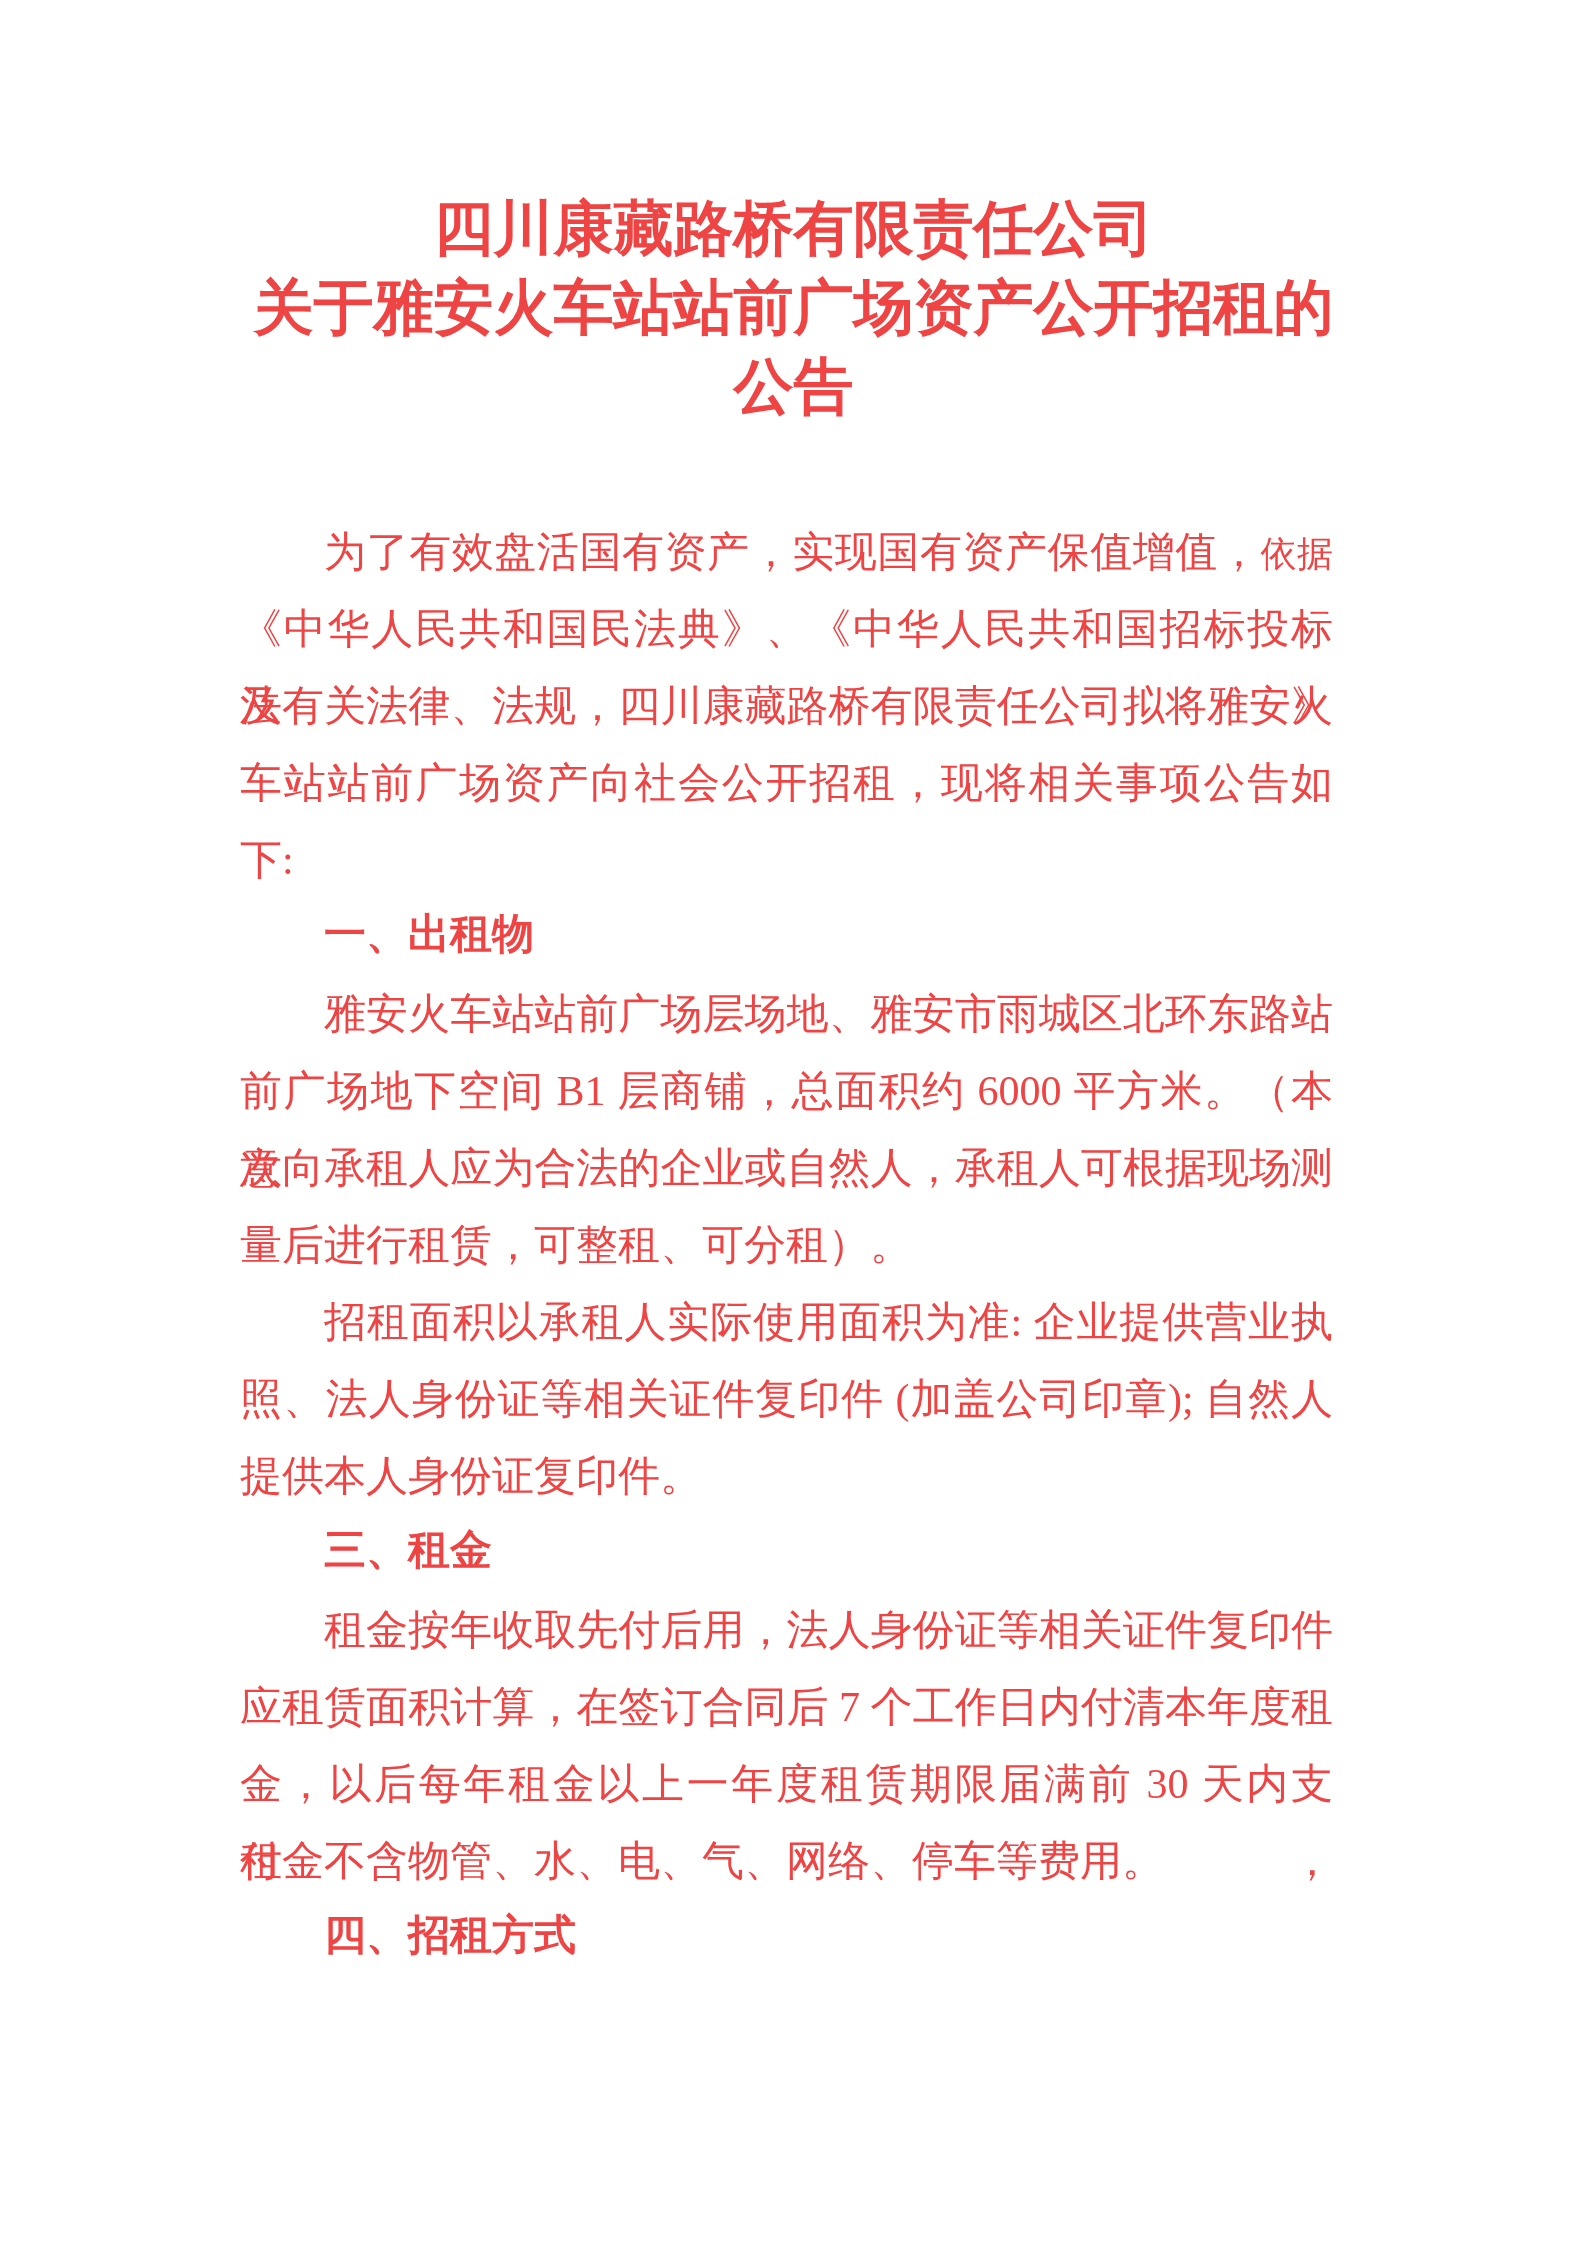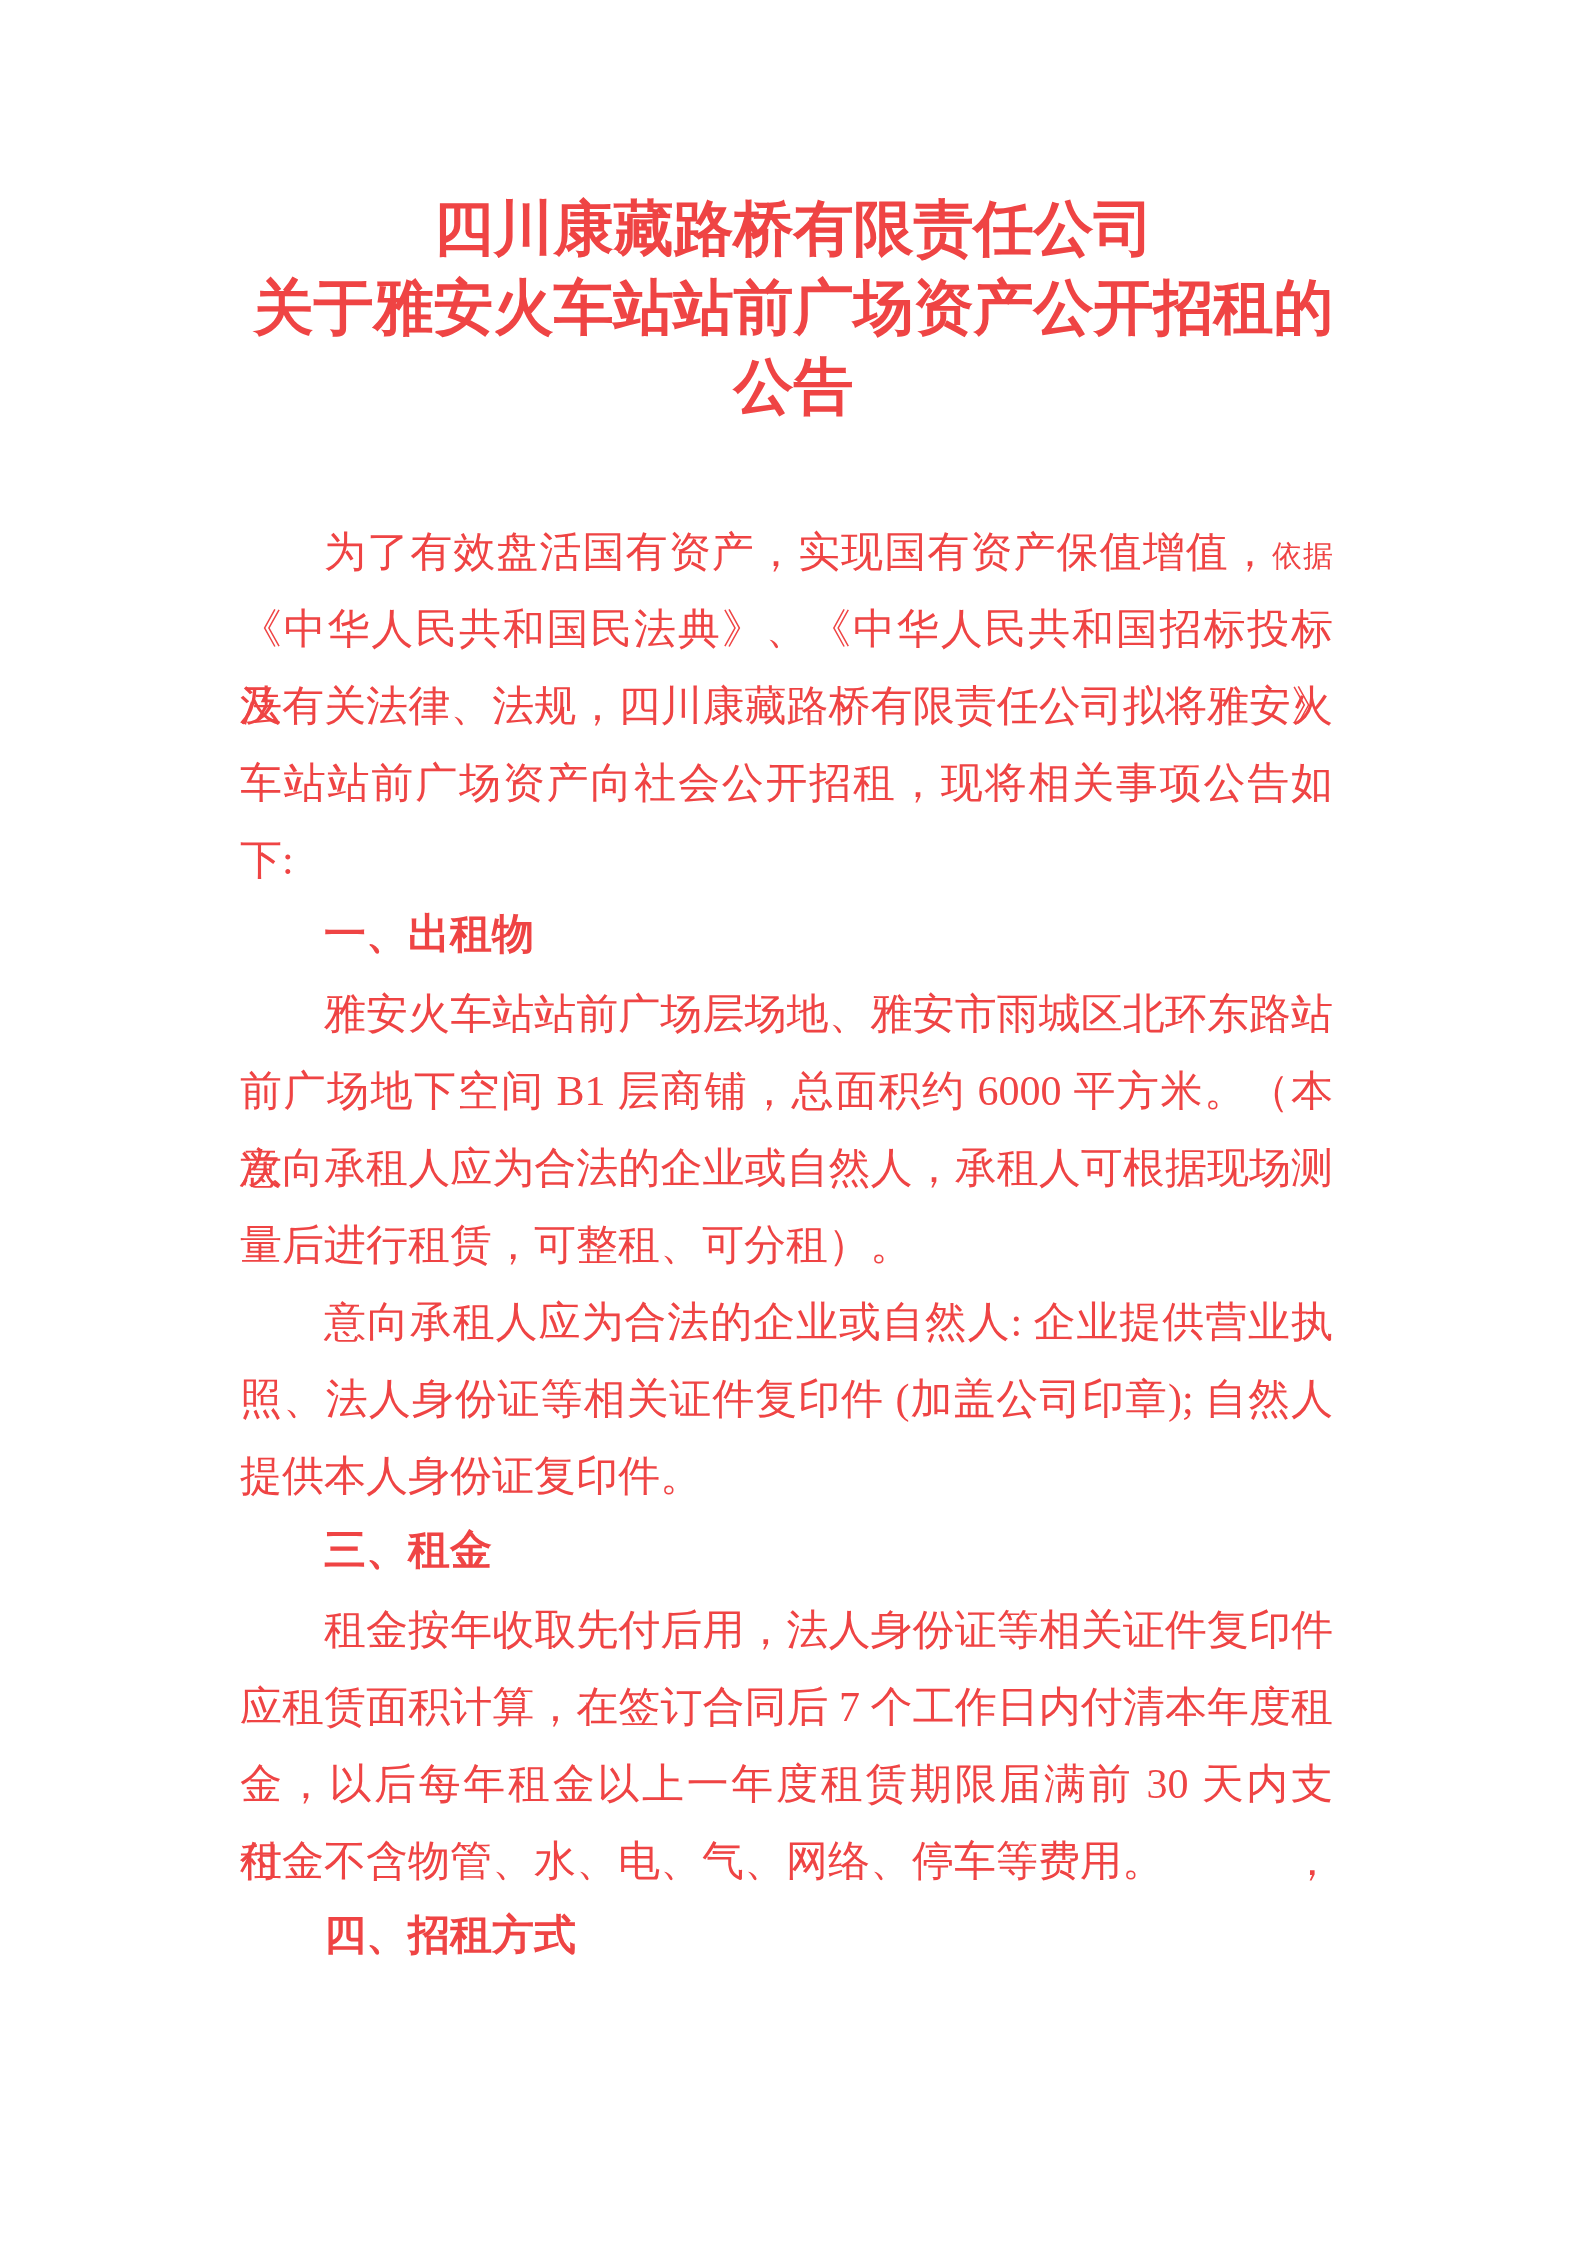--- a/index.html
+++ b/index.html
@@ -45,21 +45,21 @@
     text-align-last: justify;
   }
   .indent {
     padding-left: 84px;
   }
   .head {
     font-family: Liberation Mono, monospace;
     font-weight: 700;
   }
   .small-run {
-    font-size: 30px;
+    font-size: 36px;
   }
 </style>
 </head>
 <body>
 
 <div class="page">
 
   <div class="doc-title">
     <div class="title-line">四川康藏路桥有限责任公司</div>
     <div class="title-line">关于雅安火车站站前广场资产公开招租的</div>
@@ -73,21 +73,21 @@
     <div class="ln just">及有关法律、法规，四川康藏路桥有限责任公司拟将雅安火</div>
     <div class="ln just">车站站前广场资产向社会公开招租，现将相关事项公告如</div>
     <div class="ln">下:</div>
 
     <div class="ln head indent">一、出租物</div>
     <div class="ln just indent">雅安火车站站前广场层场地、雅安市雨城区北环东路站</div>
     <div class="ln just">前广场地下空间 B1 层商铺，总面积约 6000 平方米。（本次</div>
     <div class="ln just">意向承租人应为合法的企业或自然人，承租人可根据现场测</div>
     <div class="ln">量后进行租赁，可整租、可分租）。</div>
 
-    <div class="ln just indent">意向承租人应为合法的企业或自然人: 企业提供营业执</div>
+    <div class="ln just indent">招租面积以承租人实际使用面积为准: 企业提供营业执</div>
     <div class="ln just">照、法人身份证等相关证件复印件 (加盖公司印章); 自然人</div>
     <div class="ln">提供本人身份证复印件。</div>
 
     <div class="ln head indent">三、租金</div>
     <div class="ln just indent">租金按年收取先付后用，法人身份证等相关证件复印件</div>
     <div class="ln just">应租赁面积计算，在签订合同后 7 个工作日内付清本年度租</div>
     <div class="ln just">金，以后每年租金以上一年度租赁期限届满前 30 天内支付，</div>
     <div class="ln">租金不含物管、水、电、气、网络、停车等费用。</div>
 
     <div class="ln head indent">四、招租方式</div>

